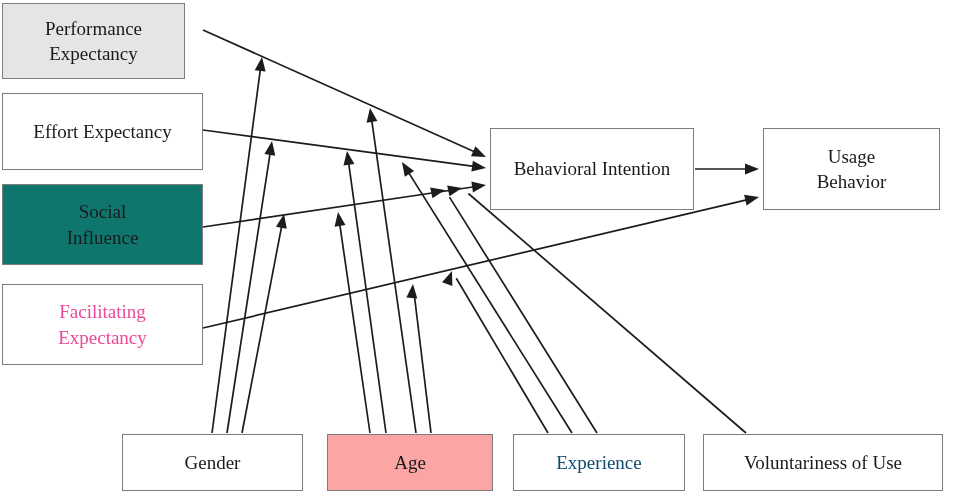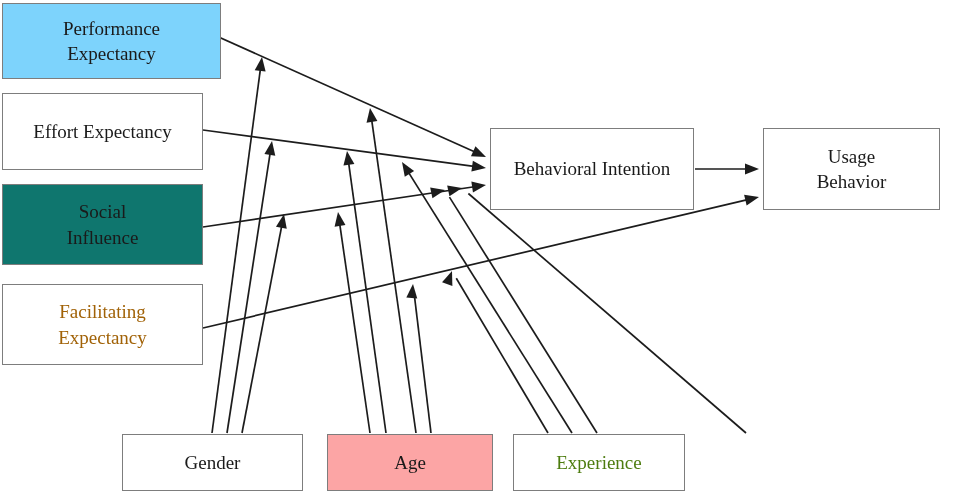--- a/index.html
+++ b/index.html
@@ -105,44 +105,47 @@
       <g>
         <line x1="597" y1="433" x2="449.4546251056581" y2="197.1215388202298" stroke="#1c1c1c" stroke-width="1.7"></line>
         <polygon points="445,190 432.44944788922436,198.29057547548456 430.162419290229,187.53095186741268" fill="#1c1c1c"></polygon>
       </g>
       <g>
         <line x1="746" y1="433" x2="468.36033371294076" y2="193.48690760447352" stroke="#1c1c1c" stroke-width="1.7"></line>
         <polygon points="462,188 449.44944788922436,196.29057547548456 447.162419290229,185.53095186741268" fill="#1c1c1c"></polygon>
       </g>
     </svg>
 
-<div class="node-box" style="left: 2px; top: 3px; width: 219px; height: 76px; border-color: rgb(125, 125, 125); background: #7dd3fc; color: rgb(26, 26, 26);">
+<div class="node-box" style="left: 2px; top: 3px; width: 183px; height: 76px; border-color: rgb(125, 125, 125); background: #e5e5e5; color: rgb(26, 26, 26);">
       <span class="label-line">Performance</span>
       <span class="label-line">Expectancy</span>
     </div>
     <div class="node-box" style="left: 2px; top: 93px; width: 201px; height: 77px; border-color: rgb(125, 125, 125); background: rgb(255, 255, 255); color: rgb(26, 26, 26); justify-content: center;">
       <span class="label-line">Effort Expectancy</span>
     </div>
     <div class="node-box" style="left: 2px; top: 184px; width: 201px; height: 81px; border-color: rgb(125, 125, 125); background: #0f766e; color: rgb(26, 26, 26);">
       <span class="label-line">Social</span>
       <span class="label-line">Influence</span>
     </div>
-    <div class="node-box" style="left: 2px; top: 284px; width: 201px; height: 81px; border-color: rgb(125, 125, 125); background: rgb(255, 255, 255); color: #a16207;">
+    <div class="node-box" style="left: 2px; top: 284px; width: 201px; height: 81px; border-color: rgb(125, 125, 125); background: rgb(255, 255, 255); color: #ec4899;">
       <span class="label-line">Facilitating</span>
       <span class="label-line">Expectancy</span>
     </div>
     <div class="node-box" style="left: 490px; top: 128px; width: 204px; height: 82px; border-color: rgb(125, 125, 125); background: rgb(255, 255, 255); color: rgb(26, 26, 26);">
       <span class="label-line">Behavioral Intention</span>
     </div>
     <div class="node-box" style="left: 763px; top: 128px; width: 177px; height: 82px; border-color: rgb(125, 125, 125); background: rgb(255, 255, 255); color: rgb(26, 26, 26);">
       <span class="label-line">Usage</span>
       <span class="label-line">Behavior</span>
     </div>
     <div class="node-box" style="left: 122px; top: 434px; width: 181px; height: 57px; border-color: rgb(125, 125, 125); background: rgb(255, 255, 255); color: rgb(26, 26, 26);">
       <span class="label-line">Gender</span>
     </div>
     <div class="node-box" style="left: 327px; top: 434px; width: 166px; height: 57px; border-color: rgb(125, 125, 125); background: #fca5a5; color: rgb(26, 26, 26);">
       <span class="label-line">Age</span>
     </div>
-    <div class="node-box" style="left: 513px; top: 434px; width: 172px; height: 57px; border-color: rgb(125, 125, 125); background: rgb(255, 255, 255); color: #4d7c0f;">
+    <div class="node-box" style="left: 513px; top: 434px; width: 172px; height: 57px; border-color: rgb(125, 125, 125); background: rgb(255, 255, 255); color: #0c4a6e;">
       <span class="label-line">Experience</span>
+    </div>
+    <div class="node-box" style="left: 703px; top: 434px; width: 240px; height: 57px; border-color: rgb(125, 125, 125); background: rgb(255, 255, 255); color: rgb(26, 26, 26);">
+      <span class="label-line">Voluntariness of Use</span>
     </div>
   </div>
 
 </body></html>

